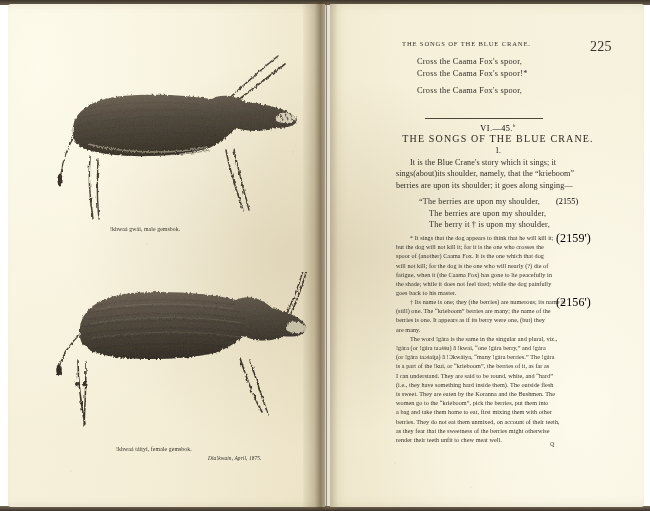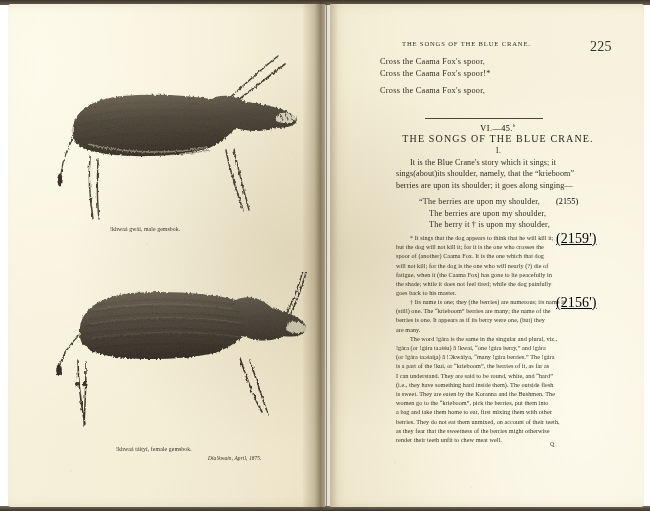--- a/index.html
+++ b/index.html
@@ -109,21 +109,21 @@
     position: absolute;
     top: 39px;
     left: 590px;
     font-size: 14px;
     color: #33302a;
     letter-spacing: .3px;
   }
 
   .verse-block {
     position: absolute;
-    left: 380px;
+    left: 417px;
     width: 200px;
     font-size: 8.3px;
     line-height: 12px;
     color: #2e2b23;
   }
   .verse-block .ln { white-space: nowrap; letter-spacing: .25px; }
 
   .rule {
     position: absolute;
     left: 425px;
@@ -197,23 +197,22 @@
     position: absolute;
     left: 396px;
     width: 198px;
     font-size: 6.2px;
     line-height: 9.2px;
     color: #343127;
     text-align: justify;
   }
   .fn .ln { display: block; white-space: nowrap; letter-spacing: .05px; }
   .fn-ref {
-    font-size: 14px;
+    font-size: 12px;
     letter-spacing: .1px;
-    text-decoration: underline;
   }
 
   .sig-mark {
     position: absolute;
     top: 441px;
     left: 550px;
     font-size: 6px;
     color: #3a372d;
   }
 

